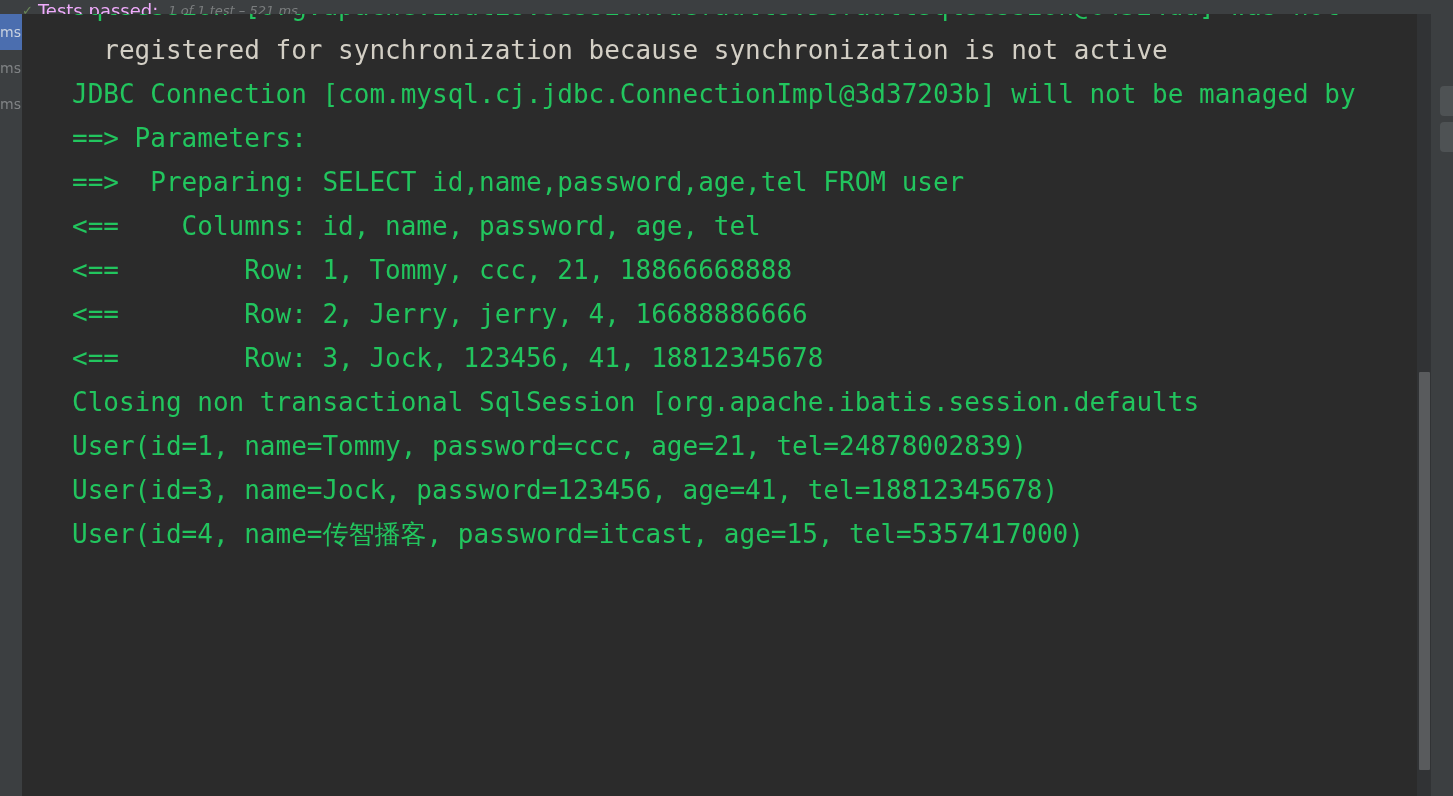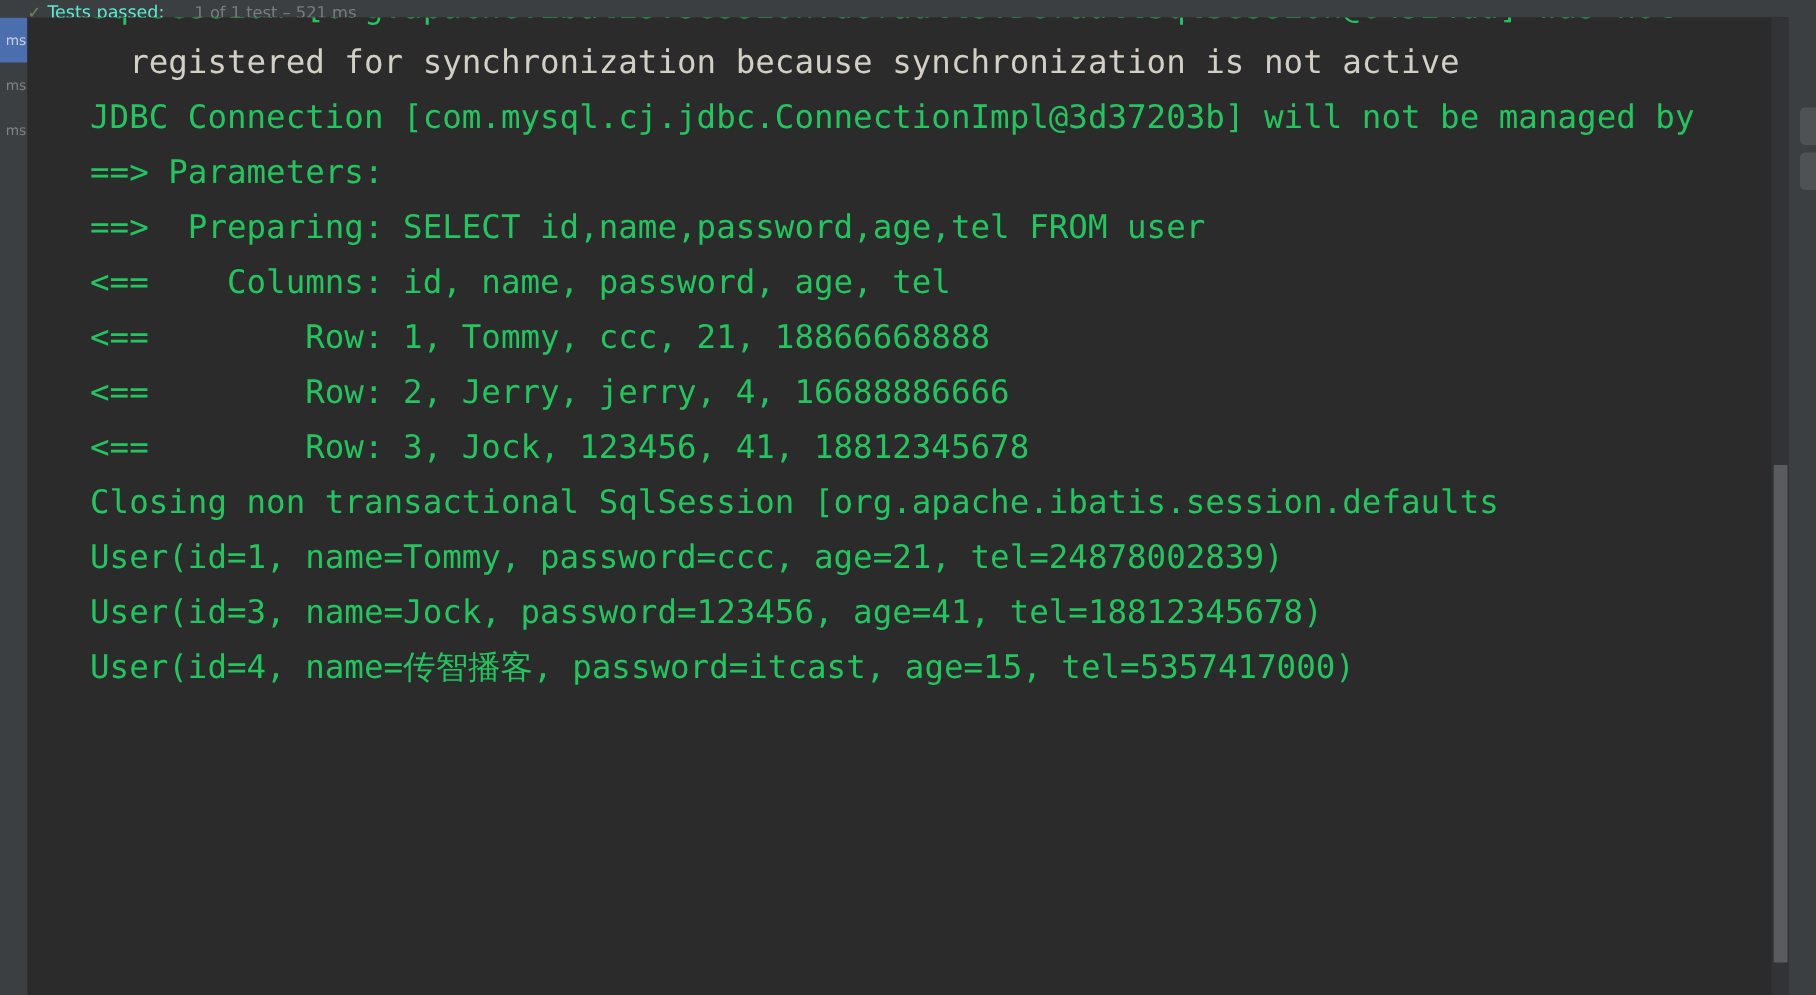--- a/index.html
+++ b/index.html
@@ -37,58 +37,59 @@
   .status-strip .check {
     color: #6a8759;
     font-size: 13px;
     line-height: 11px;
     font-family: "DejaVu Sans", "Liberation Sans", sans-serif;
     margin-right: 5px;
     position: relative;
     top: 2px;
   }
   .status-strip .passed {
-    color: #5eead4;
-    font-size: 14px;
+    color: #f0abfc;
+    font-size: 18px;
     line-height: 11px;
     font-family: "DejaVu Sans", "Liberation Sans", sans-serif;
     white-space: nowrap;
     position: relative;
     top: 2px;
     text-decoration: underline;
   }
   .status-strip .meta {
     color: #7a7d7e;
     font-size: 13px;
     line-height: 11px;
     font-family: "DejaVu Sans", "Liberation Sans", sans-serif;
     white-space: nowrap;
-    margin-left: 24px;
+    margin-left: 10px;
     position: relative;
     top: 2px;
+    font-style: italic;
   }
 
   
   .test-tree {
     position: absolute;
     left: 0; top: 14px;
     width: 22px;
     height: 782px;
     background: #3c3f41;
     overflow: hidden;
   }
   .test-row {
     height: 36px;
     display: flex;
     align-items: center;
     justify-content: flex-end;
     box-sizing: border-box;
     padding-right: 1px;
     font-family: "DejaVu Sans", "Liberation Sans", sans-serif;
-    font-size: 11px;
+    font-size: 14px;
     color: #808385;
     overflow: hidden;
     white-space: nowrap;
   }
   .test-row.selected {
     background: #4b6eaf;
     color: #c9d2e0;
   }
 
   

